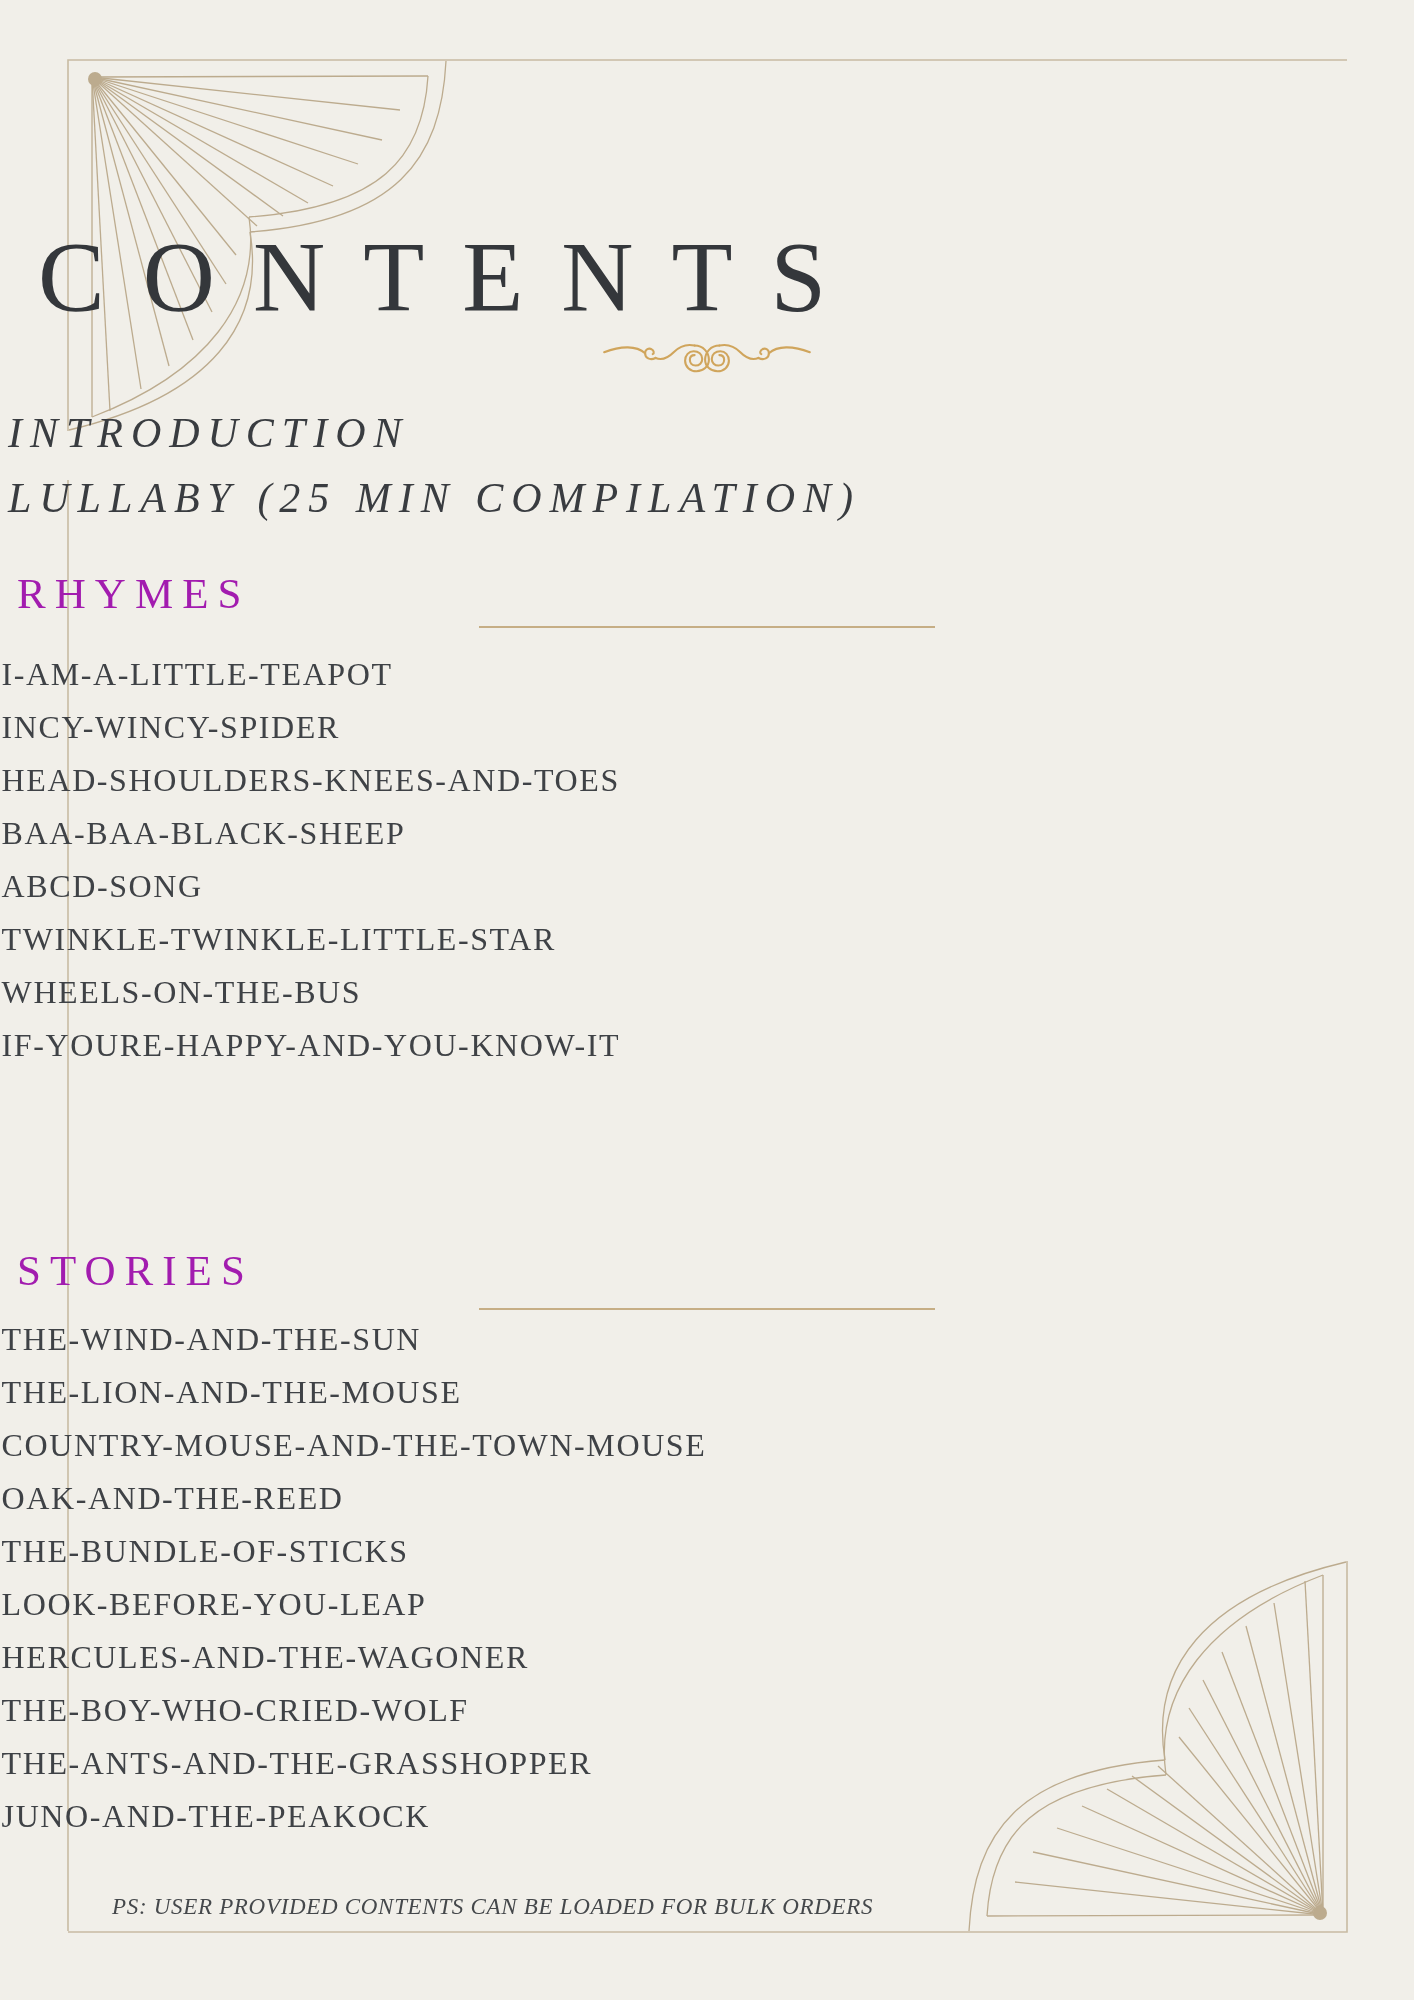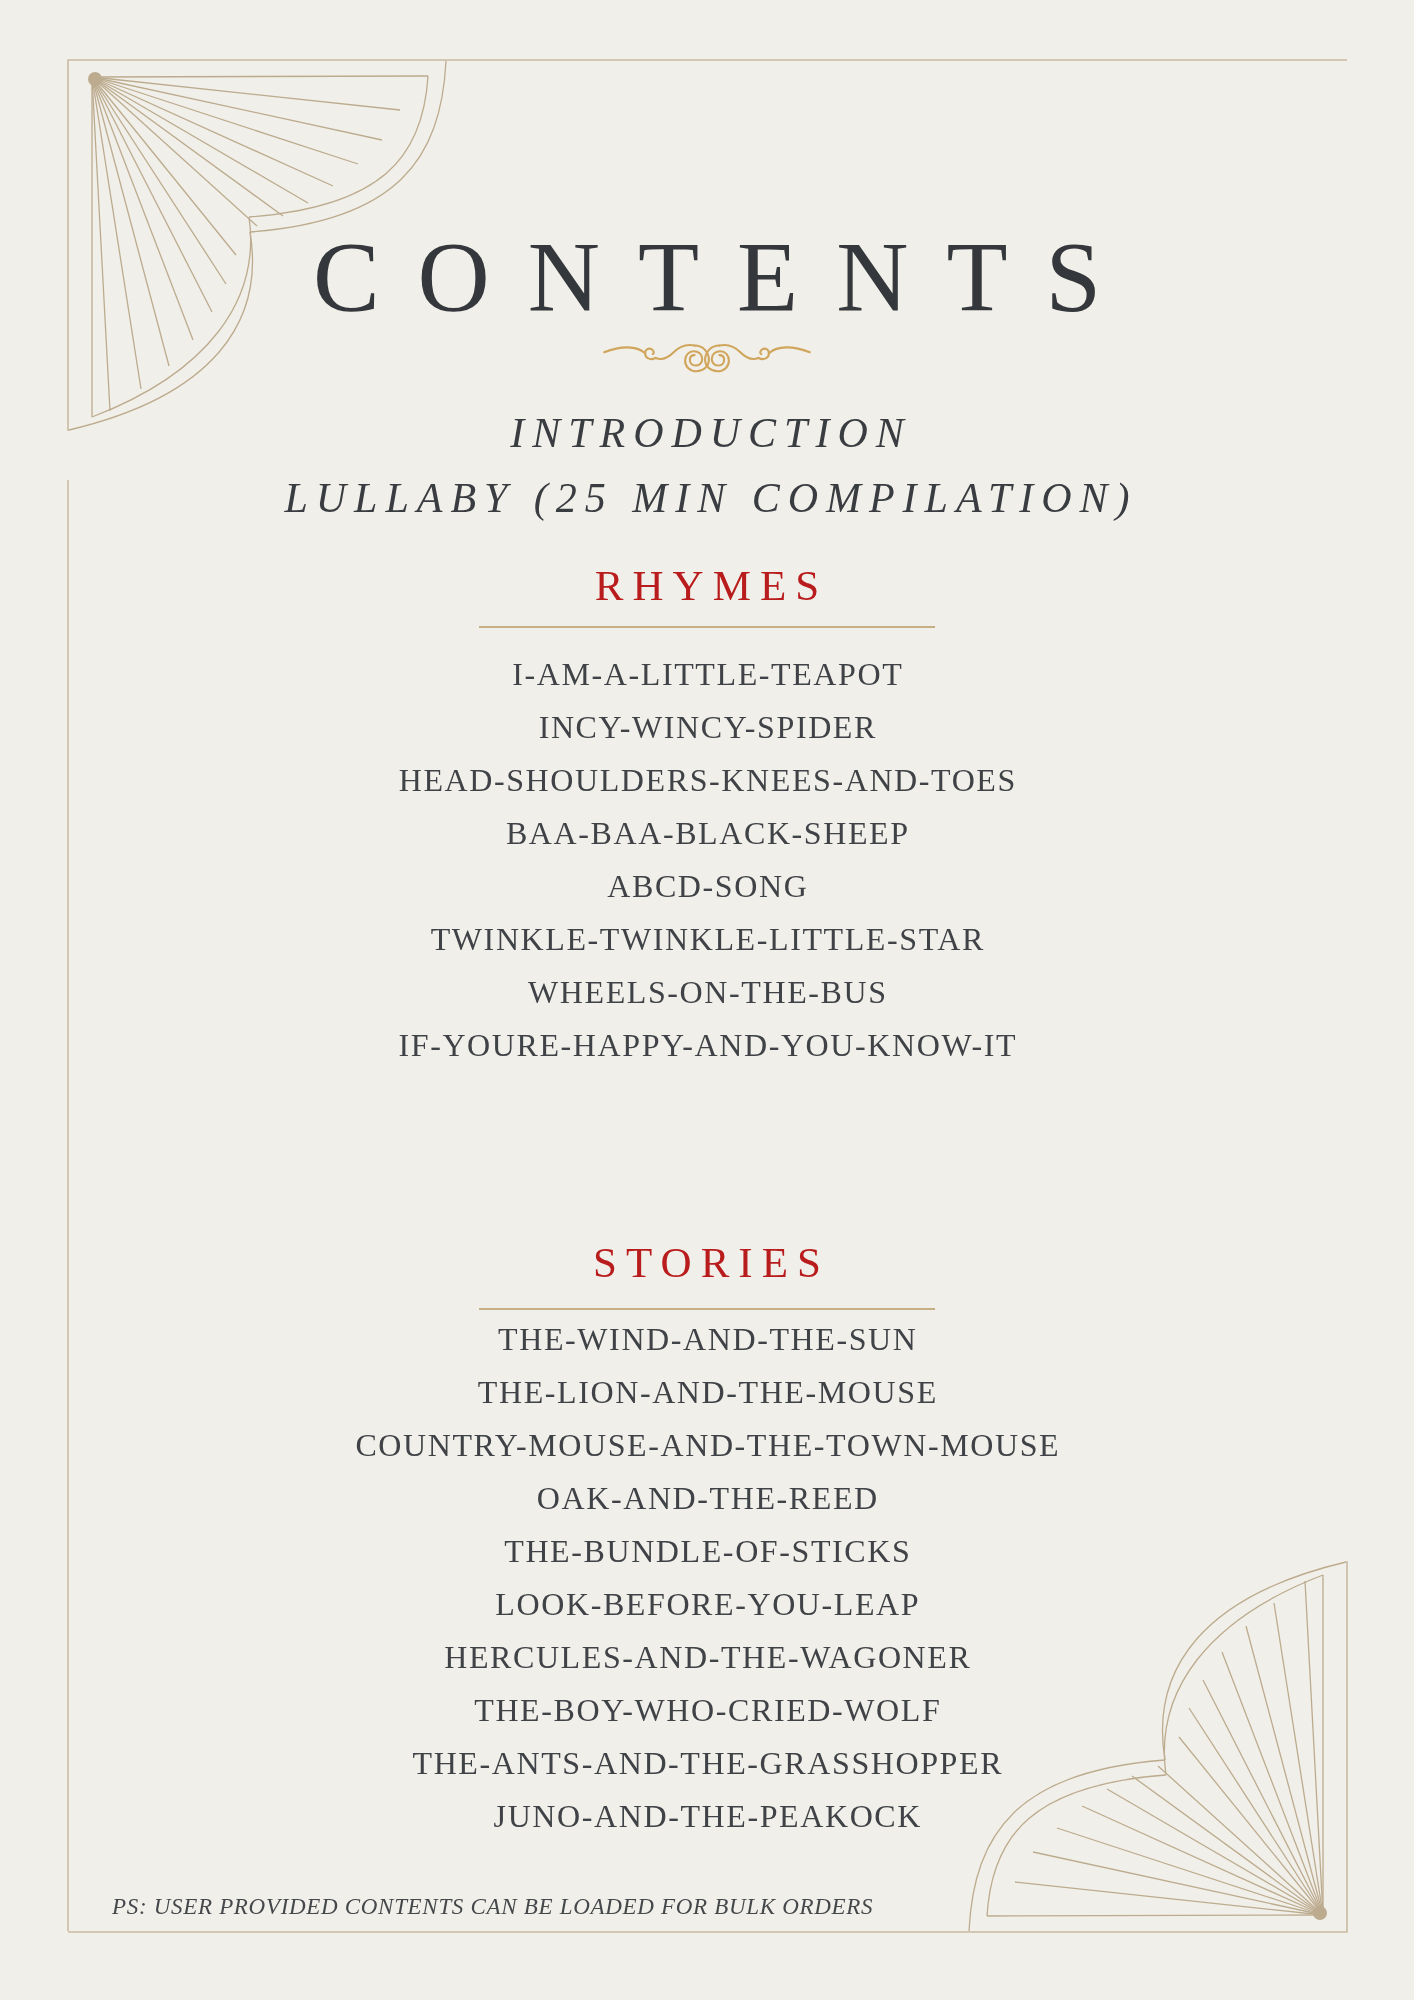--- a/index.html
+++ b/index.html
@@ -4,35 +4,35 @@
 <title>CONTENTS</title>
 <style>
   html,body { margin:0; padding:0; background:#e9e7e1; }
   .page {
     position:relative; width:1414px; height:2000px;
     background:#f1efe9; overflow:hidden;
     font-family:"Liberation Serif", serif;
     color:#3a3d41;
   }
   .frame-svg { position:absolute; left:0; top:0; width:1414px; height:2000px; }
-  .abs-center { position:absolute; left:0; right:0; text-align:center; }
+  .abs-center { position:absolute; left:0; right:0; text-align:left; }
   .title {
     top:227px; margin:0; font-size:100px; font-weight:400; line-height:1;
     letter-spacing:0.38em; padding-left:0.38em; color:#34373b;
   }
   .flourish { position:absolute; top:337px; left:calc(50% - 105px); }
   .intro-line {
     font-size:42px; line-height:42px; letter-spacing:0.19em; padding-left:0.19em;
     color:#393c40; font-weight:400;font-style:italic;
   }
   #intro-1 { top:412px; }
   #intro-2 { top:477px; }
   .section-heading {
-    margin:0; font-size:43px; line-height:43px; font-weight:400;
-    letter-spacing:0.21em; padding-left:0.21em; color:#b91c1c;
+    margin:8px; font-size:43px; line-height:43px; font-weight:400;
+    letter-spacing:0.21em; padding-left:0.21em; color:#a21caf;
   }
   #heading-rhymes  { top:564px; }
   #heading-stories { top:1241px; }
   .section-rule {
     position:absolute; left:calc(50% - 228px); width:456px; height:2px;
     background:#c6ae85; border:none; margin:0;
   }
   #rule-rhymes  { top:626px; }
   #rule-stories { top:1308px; }
   .toc-list { list-style:none; margin:0; padding:0; }

